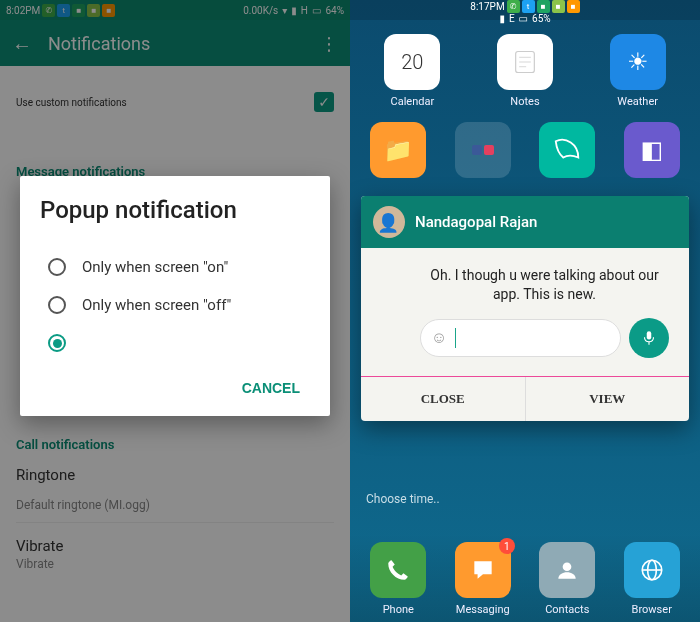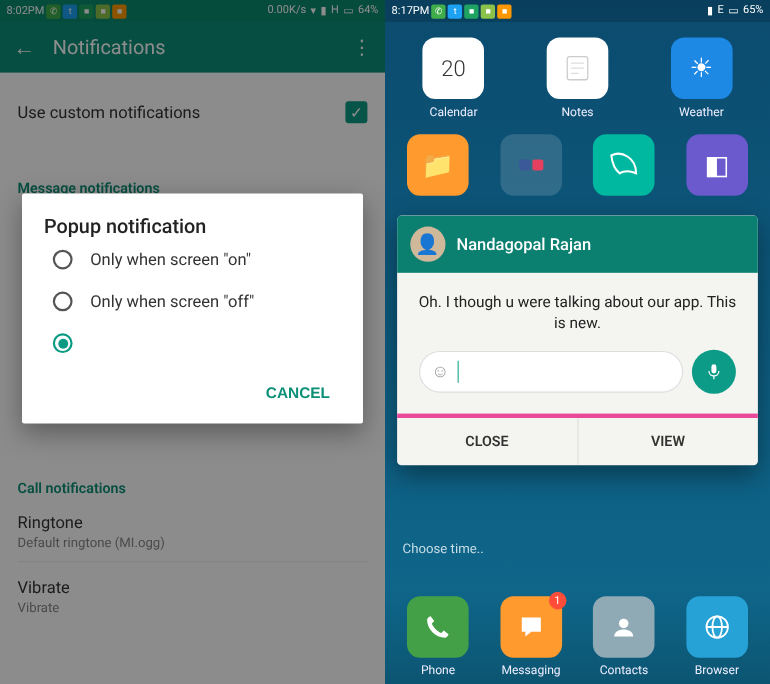--- a/index.html
+++ b/index.html
@@ -7,44 +7,44 @@
   .phone { height: 622px; position: relative; overflow: hidden; }
   .phone-left { width: 350px; background: #fff; }
   .phone-right { width: 350px; background: linear-gradient(180deg, #0b4b6e 0%, #0f6a8e 100%); }
 
   
   .status-bar { height: 20px; display: flex; align-items: center; justify-content: space-between; padding: 0 6px; font-size: 10px; color: #fff; }
   .status-left { display: flex; gap: 2px; align-items: center; }
   .status-right { display: flex; gap: 4px; align-items: flex-start; }
   .stat-ico { width: 13px; height: 13px; border-radius: 2px; display: inline-flex; align-items: center; justify-content: center; font-size: 8px; color: #fff; }
   .left-bar .status-bar { background: #0c8a6f; }
-  .right-bar .status-bar { background: rgba(0,0,0,0.15); }
+  .right-bar .status-bar { background: rgba(0,0,0,0.15); flex-direction: column; }
 
   
   .app-bar { height: 46px; background: #0b8f77; display: flex; align-items: center; padding: 0 12px; color: #fff; justify-content: space-between; }
   .app-bar-left { display: flex; align-items: center; gap: 16px; }
   .app-bar-title { font-size: 18px; font-weight: 400; }
   .back-arrow { font-size: 20px; }
   .menu-dots { font-size: 18px; }
 
   
   .settings { padding: 14px 16px; color: #333; }
   .row { display: flex; justify-content: space-between; align-items: center; padding: 12px 0; }
-  .row-title { font-size: 15px; }
+  .row-title { font-size: 10px; }
   .checkbox { width: 20px; height: 20px; background: #0b9b84; border-radius: 3px; display: flex; align-items: center; justify-content: center; color: #fff; font-size: 14px; }
   .section-header { font-size: 13px; font-weight: 600; color: #0b8f77; padding-top: 40px; }
   .ringtone-label { font-size: 15px; }
   .ringtone-sub { font-size: 12px; color: #888; }
 
   
   .overlay { position: absolute; inset: 0; background: rgba(0,0,0,0.45); z-index: 5; }
 
   
   .dialog { position: absolute; left: 20px; right: 20px; top: 176px; background: #fff; border-radius: 2px; box-shadow: 0 8px 24px rgba(0,0,0,0.35); z-index: 10; padding: 20px 20px 12px 20px; }
-  .dialog-title { font-size: 18px; font-weight: 500; color: #222; margin-bottom: 0; }
+  .dialog-title { font-size: 24px; font-weight: 500; color: #222; margin-bottom: 24px; }
   .radio-row { display: flex; align-items: center; gap: 16px; padding: 10px 0 10px 8px; }
   .radio { width: 18px; height: 18px; border: 2px solid #555; border-radius: 50%; display: flex; align-items: center; justify-content: center; }
   .radio.checked { border-color: #0b9b84; }
   .radio-dot { width: 9px; height: 9px; background: #0b9b84; border-radius: 50%; }
   .radio-label { font-size: 15px; color: #333; }
   .dialog-actions { display: flex; justify-content: flex-end; padding-top: 10px; }
   .dialog-btn { font-size: 14px; font-weight: 600; color: #0b8f77; background: none; border: none; padding: 8px 10px; cursor: pointer; }
 
   
   .home { position: relative; height: calc(622px - 20px); border-radius: 17px; }
@@ -61,27 +61,27 @@
   .dock-row { display: flex; justify-content: space-around; }
   .choose-time { position: absolute; bottom: 116px; left: 16px; color: #c8dde6; font-size: 12px; }
 
   .badge { position: absolute; top: -4px; right: -4px; width: 16px; height: 16px; background: #ff4d3a; border-radius: 50%; font-size: 10px; display: flex; align-items: center; justify-content: center; color: #fff; }
 
   
   .popup-card { position: absolute; left: 11px; right: 11px; top: 176px; background: #f4f4f0; border-radius: 4px; box-shadow: 0 8px 24px rgba(0,0,0,0.4); overflow: hidden; z-index: 10; }
   .popup-header { background: #0b7f70; color: #fff; padding: 10px 12px; display: flex; align-items: center; gap: 10px; }
   .avatar { width: 32px; height: 32px; border-radius: 50%; background: #d0b89a; display:flex; align-items:center; justify-content:center; font-size:18px; }
   .popup-name { font-size: 15px; font-weight: 500; }
-  .popup-body { padding: 18px 16px 14px; }
+  .popup-body { padding: 18px 16px 14px; margin-left: 39px; }
   .popup-msg { text-align: center; font-size: 14px; color: #222; line-height: 1.35; }
   .popup-input { margin: 14px 4px 4px; display: flex; align-items: center; gap: 8px; }
   .input-box { flex: 1; background: #fff; border: 1px solid #ddd; border-radius: 20px; height: 38px; display: flex; align-items: center; padding: 0 10px; gap: 8px; }
   .cursor { width: 1px; height: 20px; background: #1aa58a; }
   .mic-btn { width: 40px; height: 40px; background: #0b9b87; border-radius: 50%; display: flex; align-items: center; justify-content: center; color: #fff; }
-  .popup-actions { display: flex; border-top: 4px solid #ec4899; }
+  .popup-actions { display: flex; border-top: 1px solid #ec4899; font-family: Liberation Serif, serif; }
   .popup-act { flex: 1; text-align: center; padding: 14px 0; font-size: 13px; font-weight: 600; color: #333; cursor: pointer; }
   .popup-act + .popup-act { border-left: 1px solid #ddd; }
 
   svg { display: block; }
 </style>
 </head>
 <body>
 
 <div class="phone phone-left left-bar">
   <div class="status-bar">
@@ -114,21 +114,21 @@
   <div class="settings">
     <div class="row">
       <span class="row-title">Use custom notifications</span>
       <span class="checkbox">✓</span>
     </div>
     <div class="section-header">Message notifications</div>
 
     <div style="height:250px"></div>
 
     <div class="section-header" style="padding-top:8px">Call notifications</div>
-    <div class="row" style="flex-direction:column;align-items:flex-start;gap:2px;padding:14px 0 10px">
+    <div class="row" style="flex-direction:column;align-items:flex-start;gap:14px;padding:14px 0 10px">
       <span class="ringtone-label">Ringtone</span>
       <span class="ringtone-sub">Default ringtone (MI.ogg)</span>
     </div>
     <div style="border-top:1px solid #eee"></div>
     <div class="row" style="flex-direction:column;align-items:flex-start;gap:2px;padding:14px 0 10px">
       <span class="ringtone-label">Vibrate</span>
       <span class="ringtone-sub">Vibrate</span>
     </div>
   </div>
 

